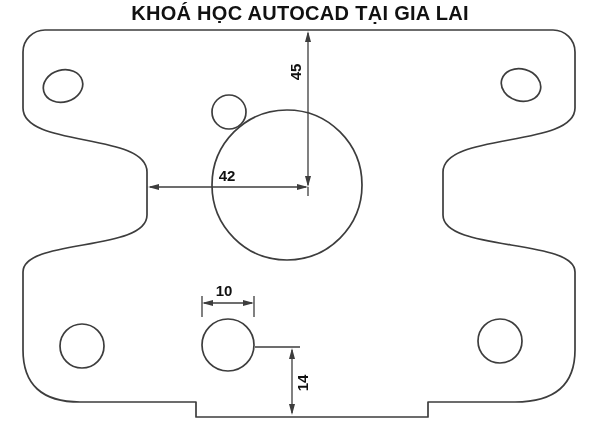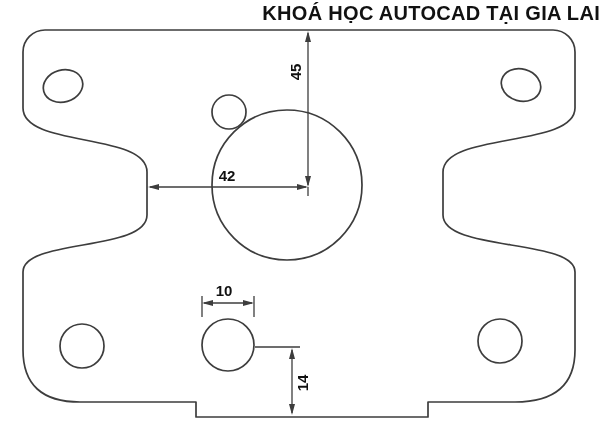--- a/index.html
+++ b/index.html
@@ -3,21 +3,21 @@
 <meta charset="utf-8">
 <style>
   html,body{margin:0;padding:0;background:var(--bg,#ffffff);}
   .stage{
     position:relative;width:600px;height:437px;overflow:hidden;
     background:var(--bg,#ffffff);
     font-family:"Liberation Sans", sans-serif;
   }
   .title{
     position:absolute;top:2px;left:0;width:100%;
-    text-align:right;font-weight:bold;font-size:20px;
+    text-align:center;font-weight:bold;font-size:20px;
     letter-spacing:.3px;color:var(--text,#000000);white-space:nowrap;
   }
   svg{position:absolute;left:0;top:0;}
   .ol{fill:none;stroke:var(--line,#3d3d3d);stroke-width:1.7;stroke-linejoin:round;}
   .thin{fill:none;stroke:var(--line,#3d3d3d);stroke-width:1.3;}
   .arrow{fill:var(--line,#3d3d3d);stroke:none;}
   .dim{font-size:15px;font-weight:bold;fill:var(--text,#141414);}
 </style>
 </head>
 <body>

